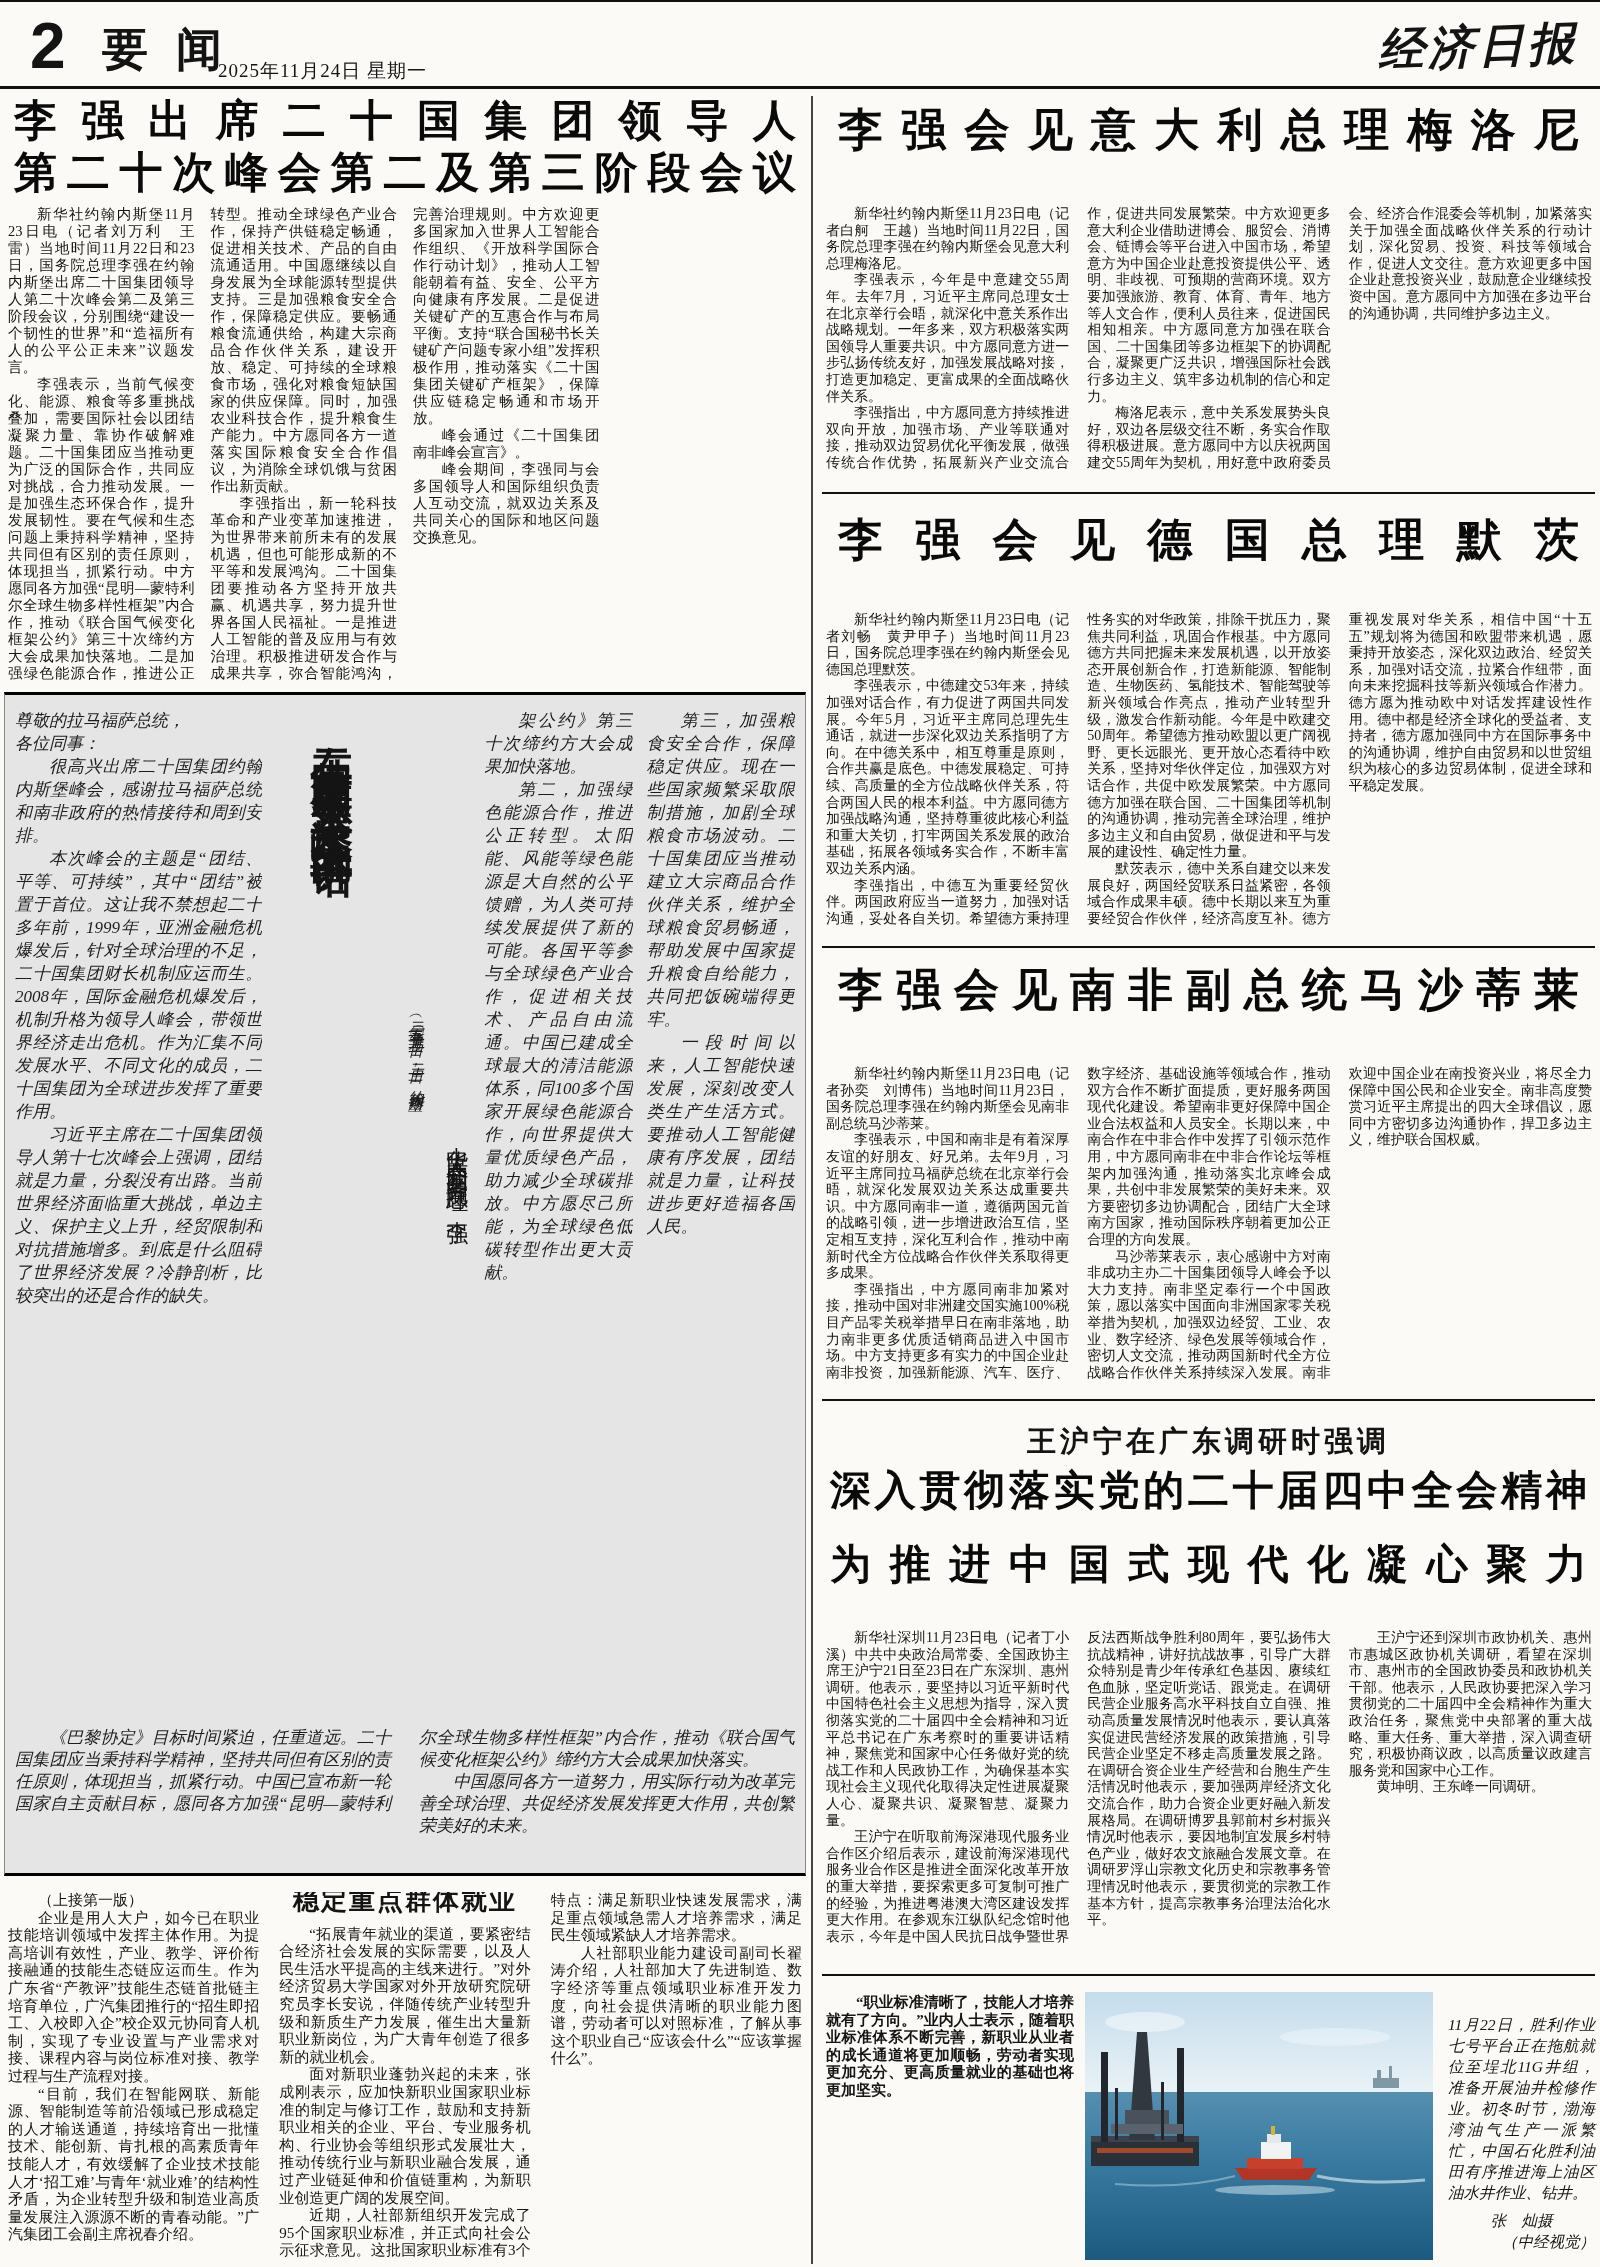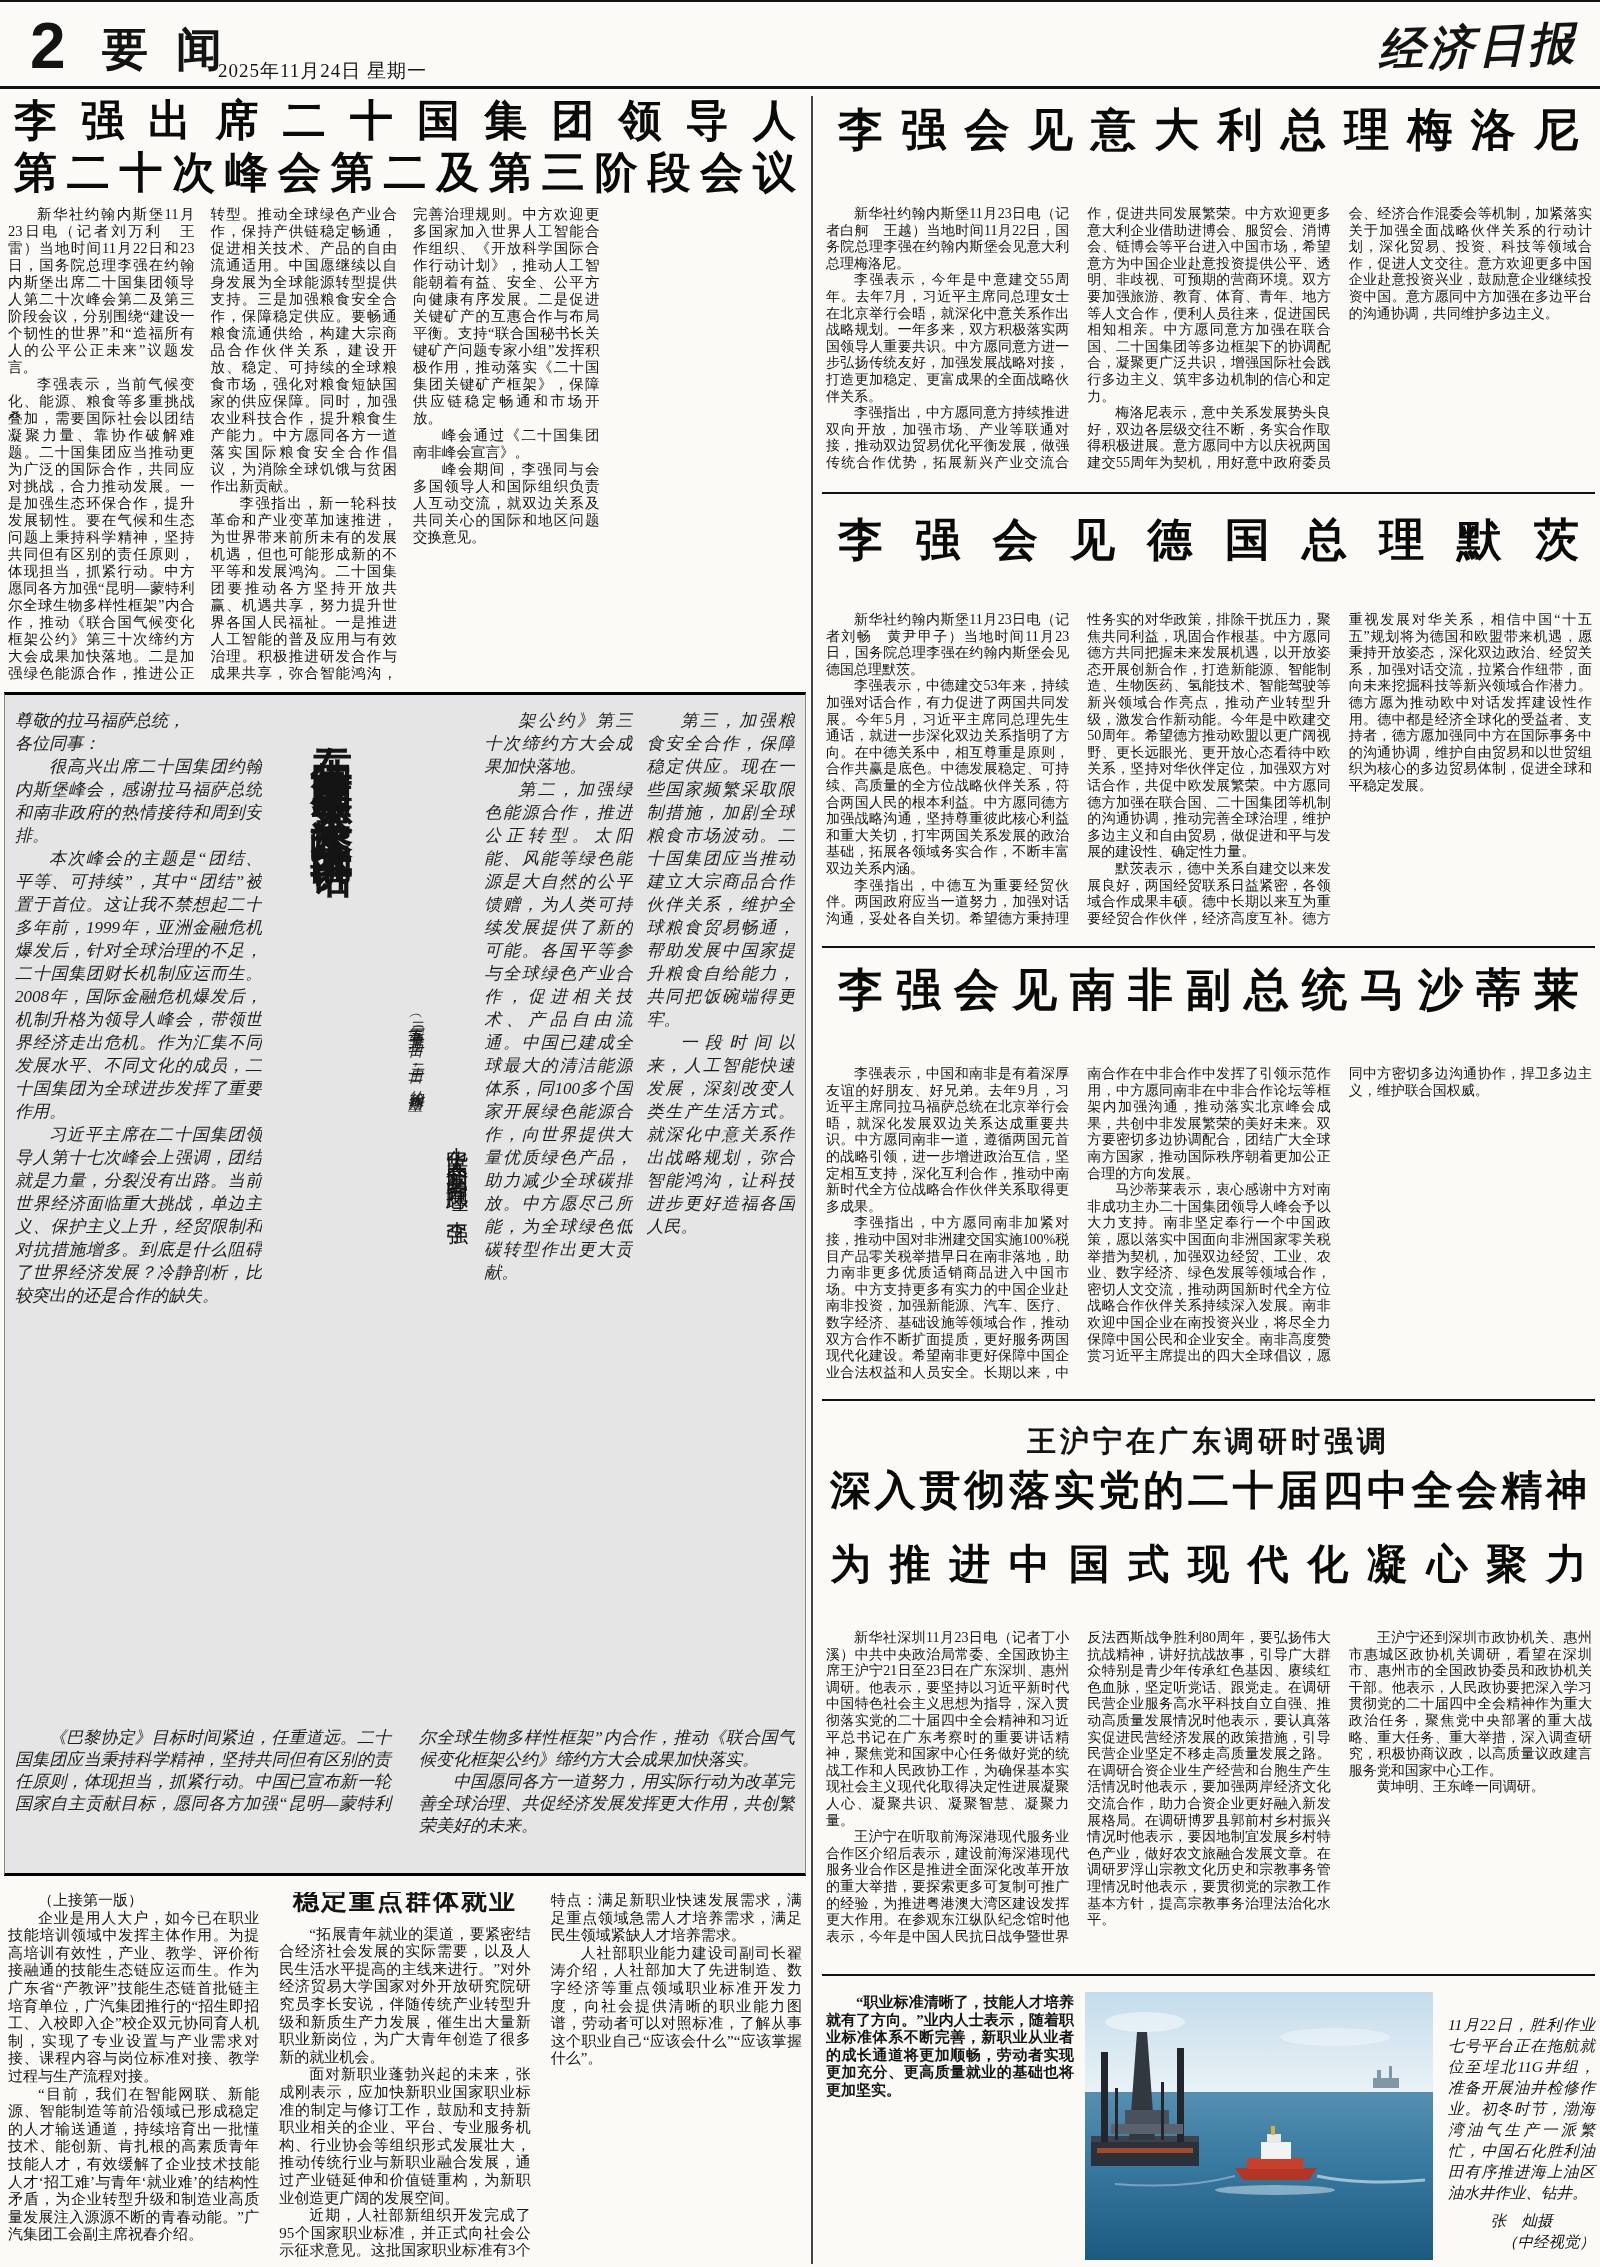--- a/index.html
+++ b/index.html
@@ -94,21 +94,21 @@
       <div class="s-title">在二十国集团领导人第二十次峰会上的讲话</div>
     </div>
     <div class="s-date kai">（二〇二五年十一月二十二日—二十三日，约翰内斯堡）</div>
     <div class="s-author">中华人民共和国国务院总理　李强</div>
     <div class="s-col s-col2 kai">
         <p class="para">架公约》第三十次缔约方大会成果加快落地。</p>
         <p class="para">第二，加强绿色能源合作，推进公正转型。太阳能、风能等绿色能源是大自然的公平馈赠，为人类可持续发展提供了新的可能。各国平等参与全球绿色产业合作，促进相关技术、产品自由流通。中国已建成全球最大的清洁能源体系，同100多个国家开展绿色能源合作，向世界提供大量优质绿色产品，助力减少全球碳排放。中方愿尽己所能，为全球绿色低碳转型作出更大贡献。</p>
       </div>
     <div class="s-col s-col3 kai">
         <p class="para">第三，加强粮食安全合作，保障稳定供应。现在一些国家频繁采取限制措施，加剧全球粮食市场波动。二十国集团应当推动建立大宗商品合作伙伴关系，维护全球粮食贸易畅通，帮助发展中国家提升粮食自给能力，共同把饭碗端得更牢。</p>
-        <p class="para">一段时间以来，人工智能快速发展，深刻改变人类生产生活方式。就深化中意关系作出战略规划，弥合智能鸿沟，让科技进步更好造福各国人民。</p>
+        <p class="para">一段时间以来，人工智能快速发展，深刻改变人类生产生活方式。要推动人工智能健康有序发展，团结就是力量，让科技进步更好造福各国人民。</p>
       </div>
   </div>
   <div class="speech-bottom kai">
       <p class="para">《巴黎协定》目标时间紧迫，任重道远。二十国集团应当秉持科学精神，坚持共同但有区别的责任原则，体现担当，抓紧行动。中国已宣布新一轮国家自主贡献目标，愿同各方加强“昆明—蒙特利尔全球生物多样性框架”内合作，推动《联合国气候变化框架公约》缔约方大会成果加快落实。</p>
       <p class="para">中国愿同各方一道努力，用实际行动为改革完善全球治理、共促经济发展发挥更大作用，共创繁荣美好的未来。</p>
     </div>
 </div>
 
 <div class="abs body-cols emp-body" style="left:8px;top:1892px;width:794px;height:372px;">
   <div>
@@ -138,20 +138,21 @@
 <div class="abs body-cols r-body" style="left:826px;top:612px;width:766px;height:330px;">
     <p class="para">新华社约翰内斯堡11月23日电（记者刘畅　黄尹甲子）当地时间11月23日，国务院总理李强在约翰内斯堡会见德国总理默茨。</p>
     <p class="para">李强表示，中德建交53年来，持续加强对话合作，有力促进了两国共同发展。今年5月，习近平主席同总理先生通话，就进一步深化双边关系指明了方向。在中德关系中，相互尊重是原则，合作共赢是底色。中德发展稳定、可持续、高质量的全方位战略伙伴关系，符合两国人民的根本利益。中方愿同德方加强战略沟通，坚持尊重彼此核心利益和重大关切，打牢两国关系发展的政治基础，拓展各领域务实合作，不断丰富双边关系内涵。</p>
     <p class="para">李强指出，中德互为重要经贸伙伴。两国政府应当一道努力，加强对话沟通，妥处各自关切。希望德方秉持理性务实的对华政策，排除干扰压力，聚焦共同利益，巩固合作根基。中方愿同德方共同把握未来发展机遇，以开放姿态开展创新合作，打造新能源、智能制造、生物医药、氢能技术、智能驾驶等新兴领域合作亮点，推动产业转型升级，激发合作新动能。今年是中欧建交50周年。希望德方推动欧盟以更广阔视野、更长远眼光、更开放心态看待中欧关系，坚持对华伙伴定位，加强双方对话合作，共促中欧发展繁荣。中方愿同德方加强在联合国、二十国集团等机制的沟通协调，推动完善全球治理，维护多边主义和自由贸易，做促进和平与发展的建设性、确定性力量。</p>
     <p class="para">默茨表示，德中关系自建交以来发展良好，两国经贸联系日益紧密，各领域合作成果丰硕。德中长期以来互为重要经贸合作伙伴，经济高度互补。德方重视发展对华关系，相信中国“十五五”规划将为德国和欧盟带来机遇，愿秉持开放姿态，深化双边政治、经贸关系，加强对话交流，拉紧合作纽带，面向未来挖掘科技等新兴领域合作潜力。德方愿为推动欧中对话发挥建设性作用。德中都是经济全球化的受益者、支持者，德方愿加强同中方在国际事务中的沟通协调，维护自由贸易和以世贸组织为核心的多边贸易体制，促进全球和平稳定发展。</p>
   </div>
 <div class="abs rule" style="left:822px;top:946px;width:773px;height:2px;"></div>
 
 <div class="abs big-head" style="left:822px;top:964px;width:773px;font-size:45px;line-height:52px;padding:0 16px;">李强会见南非副总统马沙蒂莱</div>
 <div class="abs body-cols r-body" style="left:826px;top:1066px;width:766px;height:328px;">
+    <p class="para">新华社约翰内斯堡11月23日电（记者孙奕　刘博伟）当地时间11月23日，国务院总理李强在约翰内斯堡会见南非副总统马沙蒂莱。</p>
     <p class="para">李强表示，中国和南非是有着深厚友谊的好朋友、好兄弟。去年9月，习近平主席同拉马福萨总统在北京举行会晤，就深化发展双边关系达成重要共识。中方愿同南非一道，遵循两国元首的战略引领，进一步增进政治互信，坚定相互支持，深化互利合作，推动中南新时代全方位战略合作伙伴关系取得更多成果。</p>
     <p class="para">李强指出，中方愿同南非加紧对接，推动中国对非洲建交国实施100%税目产品零关税举措早日在南非落地，助力南非更多优质适销商品进入中国市场。中方支持更多有实力的中国企业赴南非投资，加强新能源、汽车、医疗、数字经济、基础设施等领域合作，推动双方合作不断扩面提质，更好服务两国现代化建设。希望南非更好保障中国企业合法权益和人员安全。长期以来，中南合作在中非合作中发挥了引领示范作用，中方愿同南非在中非合作论坛等框架内加强沟通，推动落实北京峰会成果，共创中非发展繁荣的美好未来。双方要密切多边协调配合，团结广大全球南方国家，推动国际秩序朝着更加公正合理的方向发展。</p>
     <p class="para">马沙蒂莱表示，衷心感谢中方对南非成功主办二十国集团领导人峰会予以大力支持。南非坚定奉行一个中国政策，愿以落实中国面向非洲国家零关税举措为契机，加强双边经贸、工业、农业、数字经济、绿色发展等领域合作，密切人文交流，推动两国新时代全方位战略合作伙伴关系持续深入发展。南非欢迎中国企业在南投资兴业，将尽全力保障中国公民和企业安全。南非高度赞赏习近平主席提出的四大全球倡议，愿同中方密切多边沟通协作，捍卫多边主义，维护联合国权威。</p>
   </div>
 <div class="abs rule" style="left:822px;top:1399px;width:773px;height:2px;"></div>
 
 <div class="abs kicker" style="left:822px;top:1422px;width:773px;">王沪宁在广东调研时强调</div>
 <div class="abs big-head" style="left:822px;top:1466px;width:773px;font-size:41px;line-height:48px;padding:0 8px;">深入贯彻落实党的二十届四中全会精神</div>
 <div class="abs big-head" style="left:822px;top:1540px;width:773px;font-size:41px;line-height:48px;padding:0 8px;">为推进中国式现代化凝心聚力</div>
 <div class="abs body-cols r-body" style="left:826px;top:1630px;width:766px;height:330px;">

